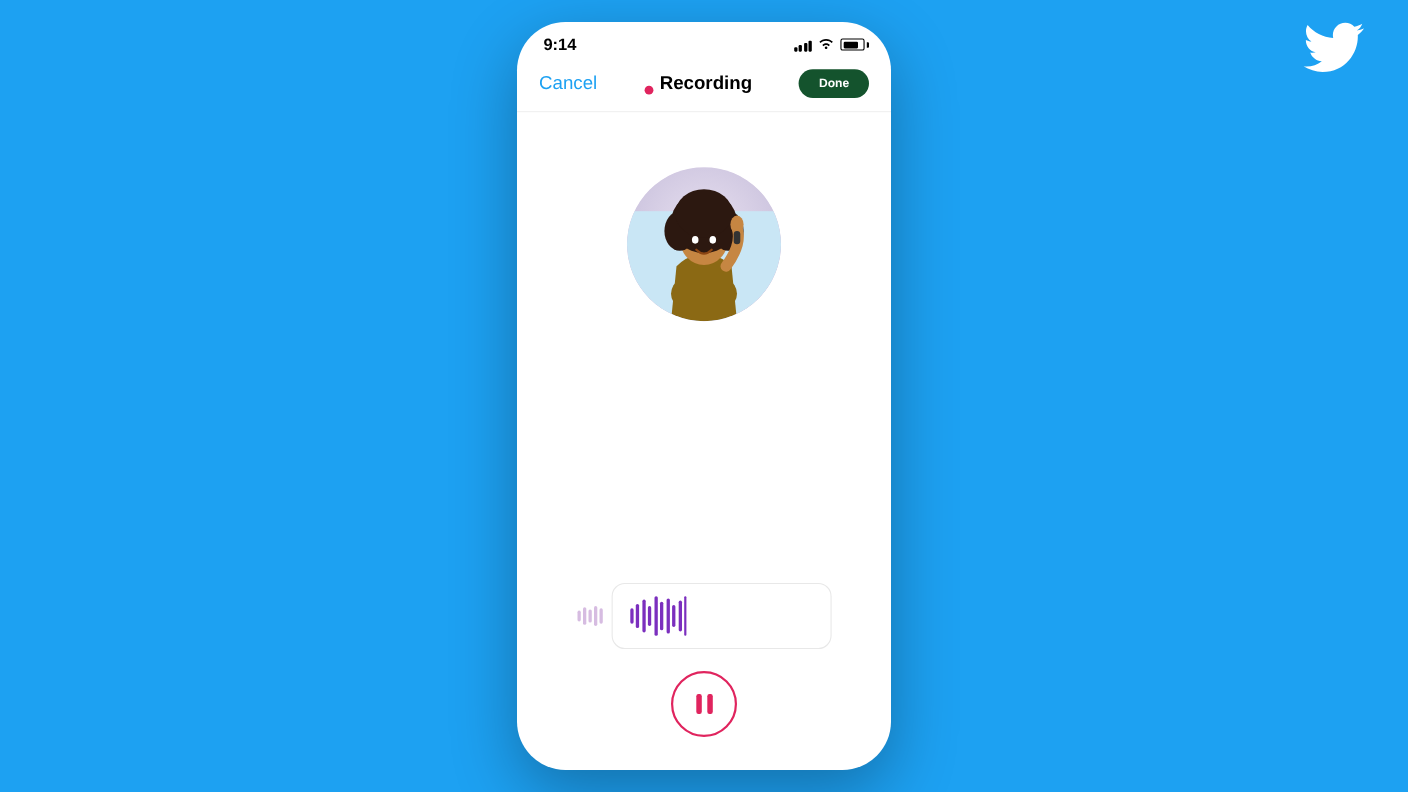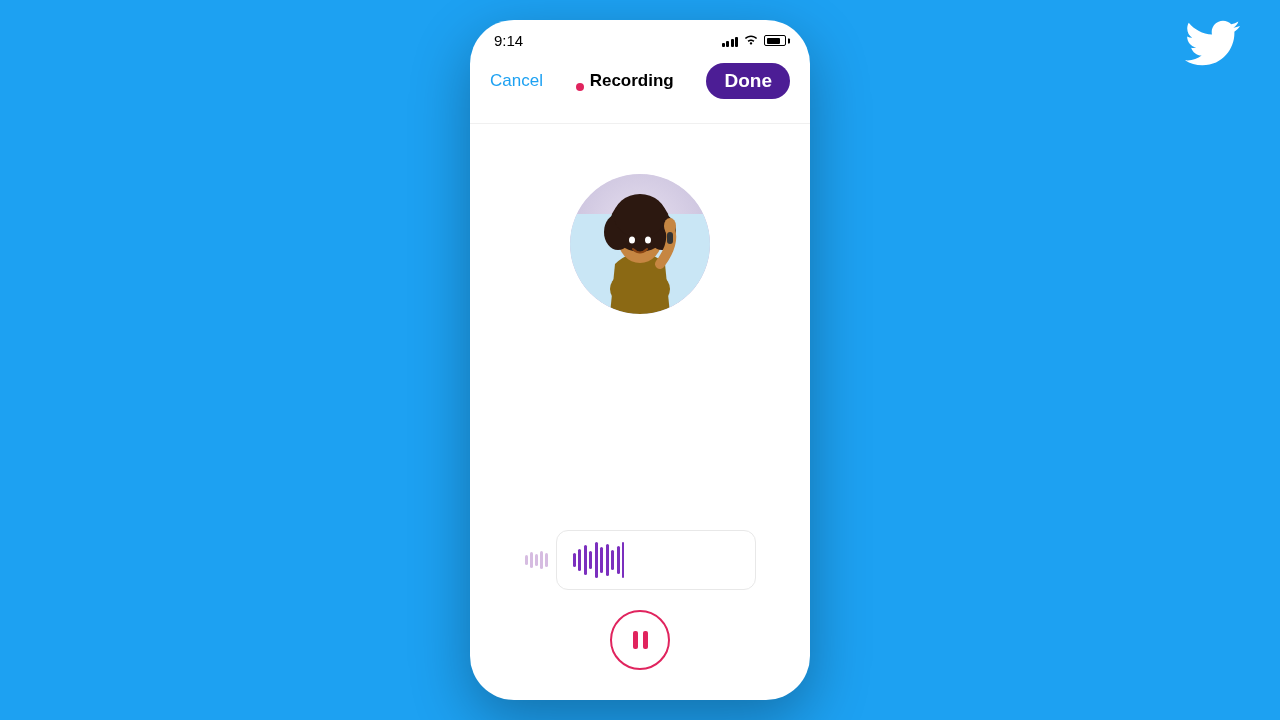--- a/index.html
+++ b/index.html
@@ -44,21 +44,21 @@
       display: flex;
       justify-content: space-between;
       align-items: center;
       padding: 12px 24px 6px;
       font-size: 15px;
       font-weight: 600;
       color: #000;
     }
 
     .status-bar-time {
-      font-weight: 400;
+      font-weight: 700;
     }
 
     .status-icons {
       display: flex;
       align-items: center;
       gap: 5px;
     }
 
     
     .signal-bars {
@@ -100,21 +100,21 @@
       height: 100%;
       width: 80%;
       border-radius: 1px;
     }
 
     
     .nav-bar {
       display: flex;
       align-items: center;
       justify-content: space-between;
-      padding: 8px 20px 24px;
+      padding: 8px 20px 12px;
       border-bottom: 1px solid #f0f0f0;
     }
 
     .cancel-btn {
       color: #1DA1F2;
       font-size: 17px;
       background: none;
       border: none;
       cursor: pointer;
     }
@@ -129,26 +129,26 @@
     }
 
     .red-dot {
       width: 8px;
       height: 8px;
       background: #E0245E;
       border-radius: 50%;
     }
 
     .done-btn {
-      background: #4c1d95;
+      background: #14532d;
       color: white;
       border: none;
       border-radius: 20px;
       padding: 7px 18px;
-      font-size: 19px;
+      font-size: 11px;
       font-weight: 600;
       cursor: pointer;
     }
 
     
     .main-content {
       flex: 1;
       display: flex;
       flex-direction: column;
       align-items: center;

